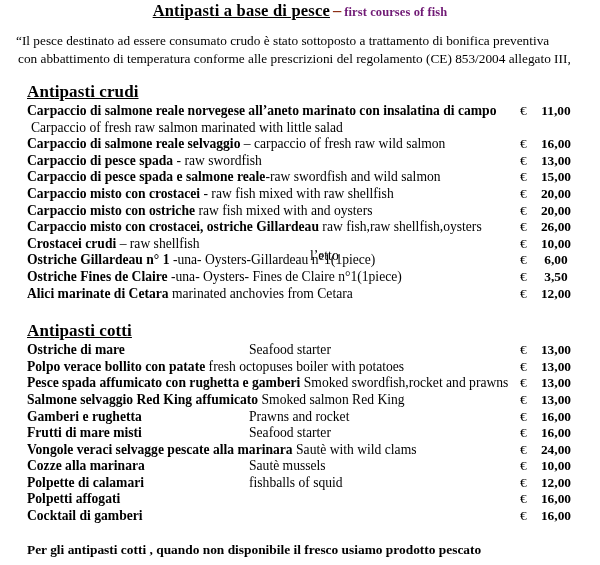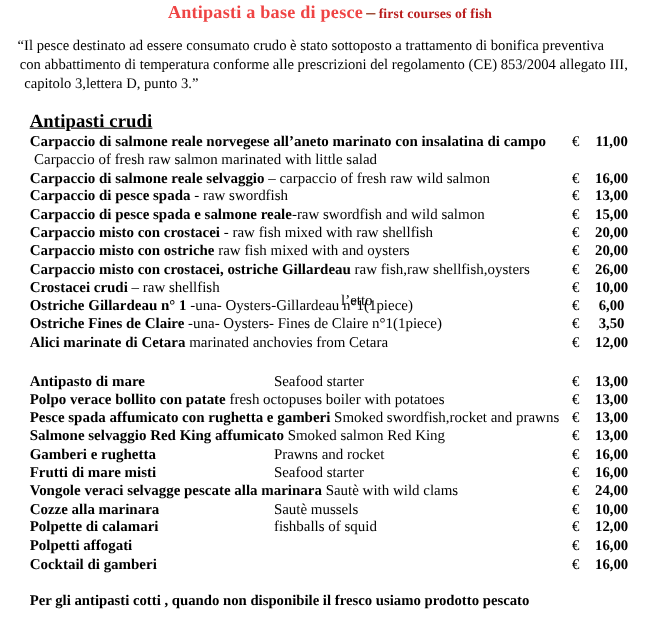--- a/index.html
+++ b/index.html
@@ -27,33 +27,34 @@
   
   .header {
     text-align: center;
     padding-top: 1px;
   }
   .title-line {
     display: inline-block;
     white-space: nowrap;
   }
   .title-it {
-    color: #ef4444;
+    color: #000000;
     font-weight: bold;
     font-size: 16.5px;
     letter-spacing: 0.2px;
+    text-decoration: underline;
   }
   .title-dash {
     color: #8d2f15;
     font-weight: bold;
     font-size: 16.5px;
     padding: 0 3px;
   }
   .title-en {
-    color: #b91c1c;
+    color: #701a75;
     font-weight: bold;
     font-size: 12.5px;
     letter-spacing: 0.1px;
   }
 
   
   .disclaimer {
     margin: 11px 0 0 0;
     padding: 0 14px 0 16px;
     font-size: 13.3px;
@@ -173,21 +174,20 @@
 
   <div class="header">
     <span class="title-line">
       <span class="title-it">Antipasti a base di pesce</span><span class="title-dash">–</span><span class="title-en">first courses of fish</span>
     </span>
   </div>
 
   <div class="disclaimer">
     <div class="l1">“Il pesce destinato ad essere consumato crudo è stato sottoposto a trattamento di bonifica preventiva</div>
     <div class="l2">con abbattimento di temperatura conforme alle prescrizioni del regolamento (CE) 853/2004  allegato III,</div>
-    <div class="l3">capitolo 3,lettera D, punto 3.”</div>
   </div>
 
   <div class="section section-crudi">
     <div class="section-heading">Antipasti crudi</div>
     <div class="items">
 
       <div class="row">
         <span class="txt"><span class="name">Carpaccio di salmone reale norvegese all’aneto marinato con insalatina di campo</span><span class="desc"></span></span>
         <span class="price">
             <span class="cur">€</span>
@@ -274,24 +274,25 @@
         <span class="price">
             <span class="cur">€</span>
             <span class="amt">12,00</span>
           </span>
       </div>
 
     </div>
   </div>
 
   <div class="section section-cotti">
+    <div class="section-heading">Antipasti cotti</div>
     <div class="items">
 
       <div class="row">
-        <span class="txt"><span class="name">Antipasto di mare</span></span>
+        <span class="txt"><span class="name">Ostriche di mare</span></span>
         <span class="desc-col">Seafood starter</span>
         <span class="price">
             <span class="cur">€</span>
             <span class="amt">13,00</span>
           </span>
       </div>
 
       <div class="row">
         <span class="txt"><span class="name">Polpo verace bollito con patate</span><span class="desc">      fresh octopuses boiler with potatoes</span></span>
         <span class="price">

